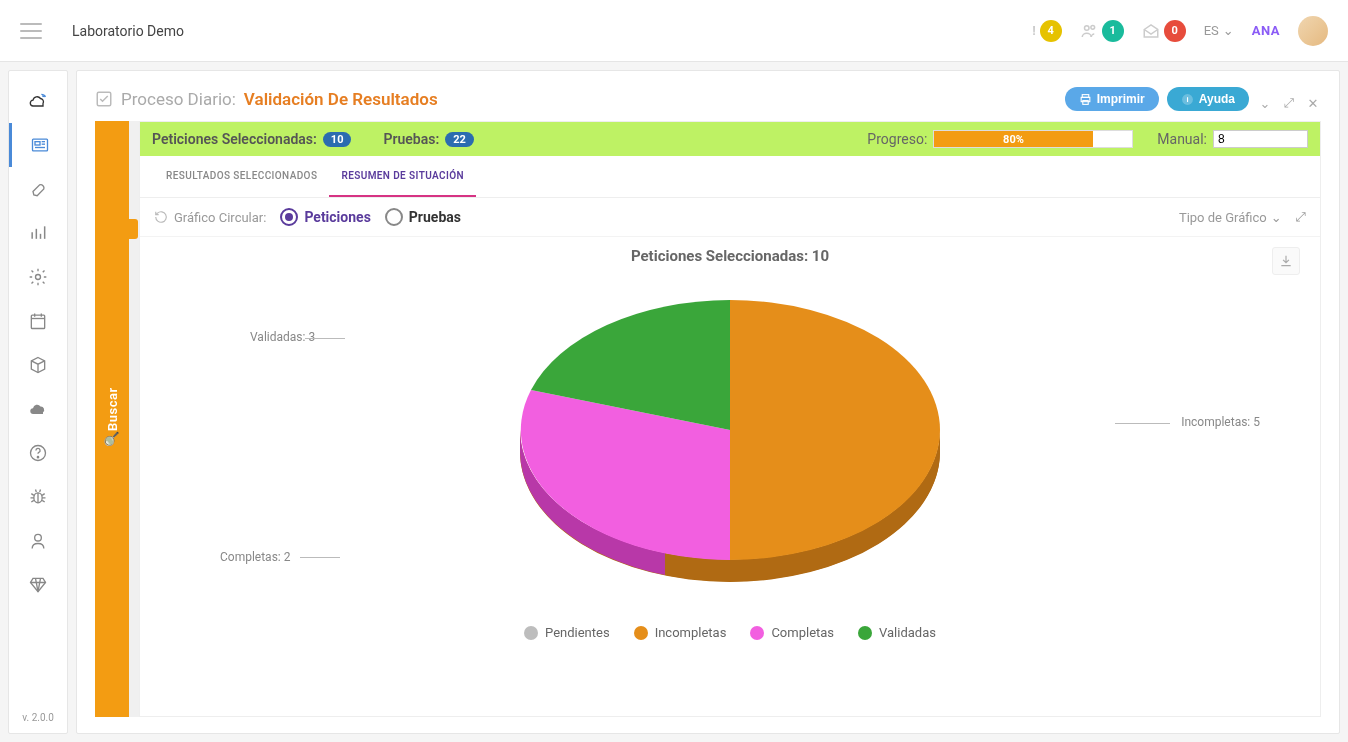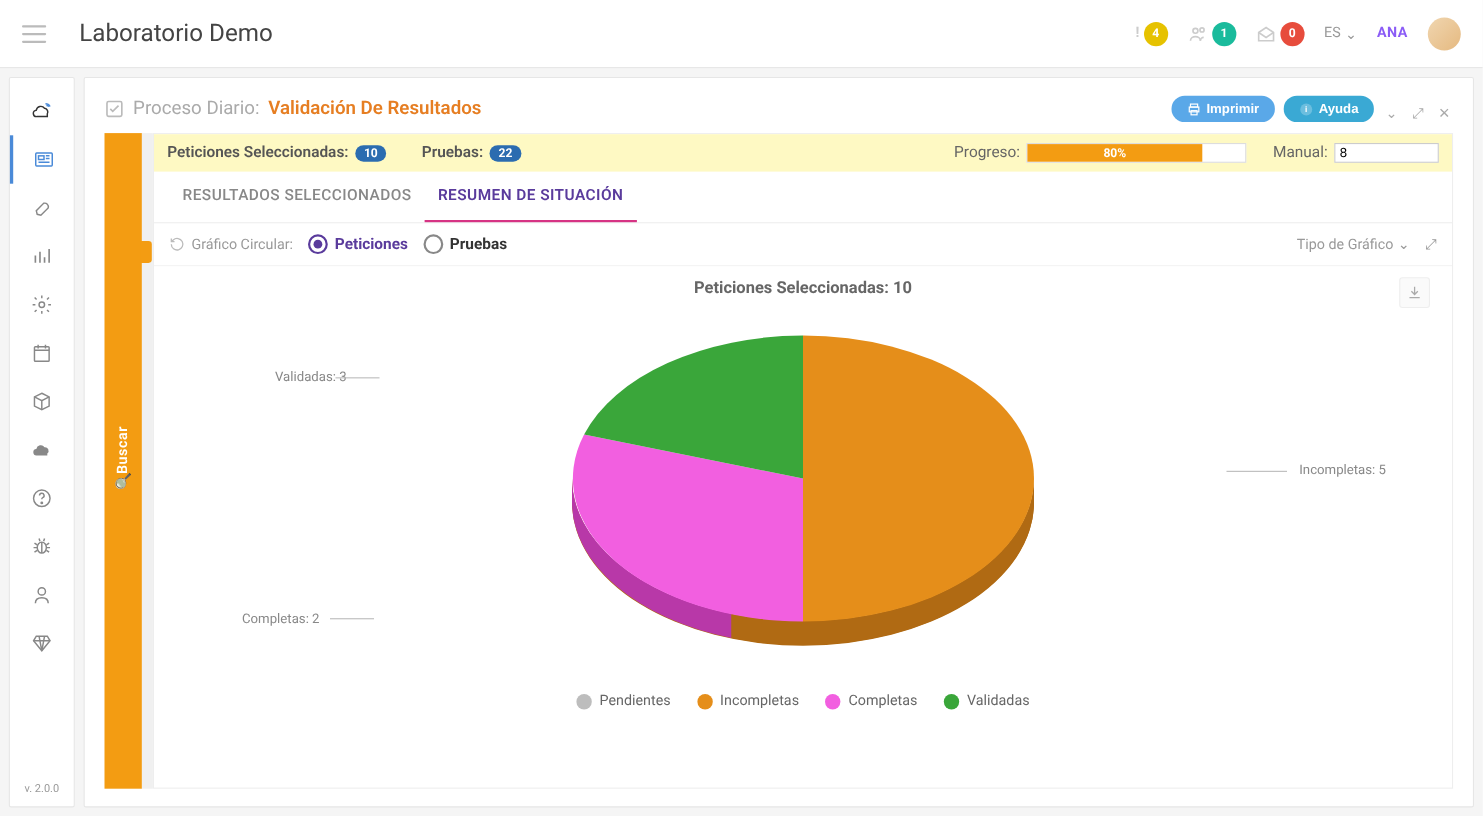--- a/index.html
+++ b/index.html
@@ -1,20 +1,20 @@
 <!DOCTYPE html>
 <html><head>
 <meta charset="utf-8">
 <style>
   * { box-sizing: border-box; margin: 0; padding: 0; }
   body { font-family: -apple-system, "Segoe UI", Roboto, Arial, sans-serif; font-size: 13px; color: #333; background: #f5f5f5; }
   .topbar { height: 62px; background: #fff; display: flex; align-items: center; padding: 0 20px; border-bottom: 1px solid #e5e5e5; }
   .hamburger { width: 22px; height: 16px; margin-right: 30px; cursor: pointer; display:flex; flex-direction:column; justify-content:space-between;}
   .hamburger span{display:block;height:2px;background:#bbb;border-radius:1px;}
-  .app-title { font-size: 22px; color: #444; font-weight: 400; flex: 1; }
+  .app-title { font-size: 14px; color: #444; font-weight: 400; flex: 1; }
   .top-right { display: flex; align-items: center; gap: 18px; }
   .badge-wrap{display:flex;align-items:center;gap:4px;color:#aaa;}
   .badge { display:inline-flex; align-items:center; justify-content:center; min-width:22px; height:22px; border-radius:11px; color:#fff; font-weight:700; font-size:11px; padding:0 6px;}
   .b-yellow{background:#e6c200;}
   .b-teal{background:#1abb9c;}
   .b-red{background:#e74c3c;}
   .lang-sel{color:#999;font-size:13px;display:flex;align-items:center;gap:4px;cursor:pointer;}
   .user-name{color:#8b5cf6;font-weight:700;letter-spacing:0.5px;}
   .avatar{width:30px;height:30px;border-radius:50%;background:linear-gradient(135deg,#f0d6b0,#e5b980);}
 
@@ -37,30 +37,30 @@
   .btn-teal{background:#3aa9d4;}
   .hdr-icon{color:#aaa;cursor:pointer;width:16px;height:16px;display:inline-flex;align-items:center;justify-content:center;}
 
   .content-row{display:flex;flex:1;min-height:0;}
   .search-tab{width:34px;background:#f39c12;color:#fff;display:flex;align-items:center;justify-content:center;writing-mode:vertical-rl;transform:rotate(180deg);font-weight:600;font-size:13px;cursor:pointer;letter-spacing:0.5px;padding:10px 0;}
   .search-tab .sicon{transform:rotate(90deg);margin-top:4px;}
   .handle{width:10px;background:#f0f0f0;position:relative;}
   .handle::after{content:"";position:absolute;left:-1px;top:50%;width:10px;height:20px;background:#f39c12;border-radius:0 3px 3px 0;transform:translateY(-200px);}
 
   .inner{flex:1;border:1px solid #eee;display:flex;flex-direction:column;min-width:0;}
-  .status-bar{background:#fef9c3;padding:8px 12px;display:flex;align-items:center;gap:6px;font-size:14px;color:#555;font-weight:600;}
+  .status-bar{background:#bef264;padding:8px 12px;display:flex;align-items:center;gap:6px;font-size:14px;color:#555;font-weight:600;}
   .pill{background:#2b6cb0;color:#fff;border-radius:10px;padding:1px 8px;font-size:11px;font-weight:700;}
   .status-bar .spacer{flex:1;}
   .prog-label{font-weight:400;color:#666;}
   .prog-track{width:200px;height:18px;background:#fff;border:1px solid #ddd;position:relative;}
   .prog-fill{height:100%;background:#f39c12;display:flex;align-items:center;justify-content:center;color:#fff;font-size:11px;font-weight:700;}
   .manual-input{width:95px;height:18px;border:1px solid #ccc;padding:0 4px;font-size:12px;}
 
   .tabs{display:flex;border-bottom:1px solid #eee;padding:0 14px;}
-  .tab{padding:14px 12px;font-size:14px;letter-spacing:0.4px;color:#888;cursor:pointer;font-weight:500;}
+  .tab{padding:14px 12px;font-size:10px;letter-spacing:0.4px;color:#888;cursor:pointer;font-weight:500;}
   .tab.active{color:#5a3b9c;border-bottom:2px solid #d63384;font-weight:600;}
 
   .chart-controls{display:flex;align-items:center;padding:10px 14px;gap:14px;border-bottom:1px solid #f3f3f3;}
   .cc-label{color:#999;display:flex;align-items:center;gap:6px;font-size:13px;}
   .radio-opt{display:flex;align-items:center;gap:6px;cursor:pointer;}
   .radio-circle{width:18px;height:18px;border:2px solid #888;border-radius:50%;display:flex;align-items:center;justify-content:center;}
   .radio-circle.sel{border-color:#5a3b9c;}
   .radio-circle.sel::after{content:"";width:8px;height:8px;background:#5a3b9c;border-radius:50%;}
   .radio-text{font-weight:700;font-size:14px;}
   .radio-text.sel{color:#5a3b9c;}

